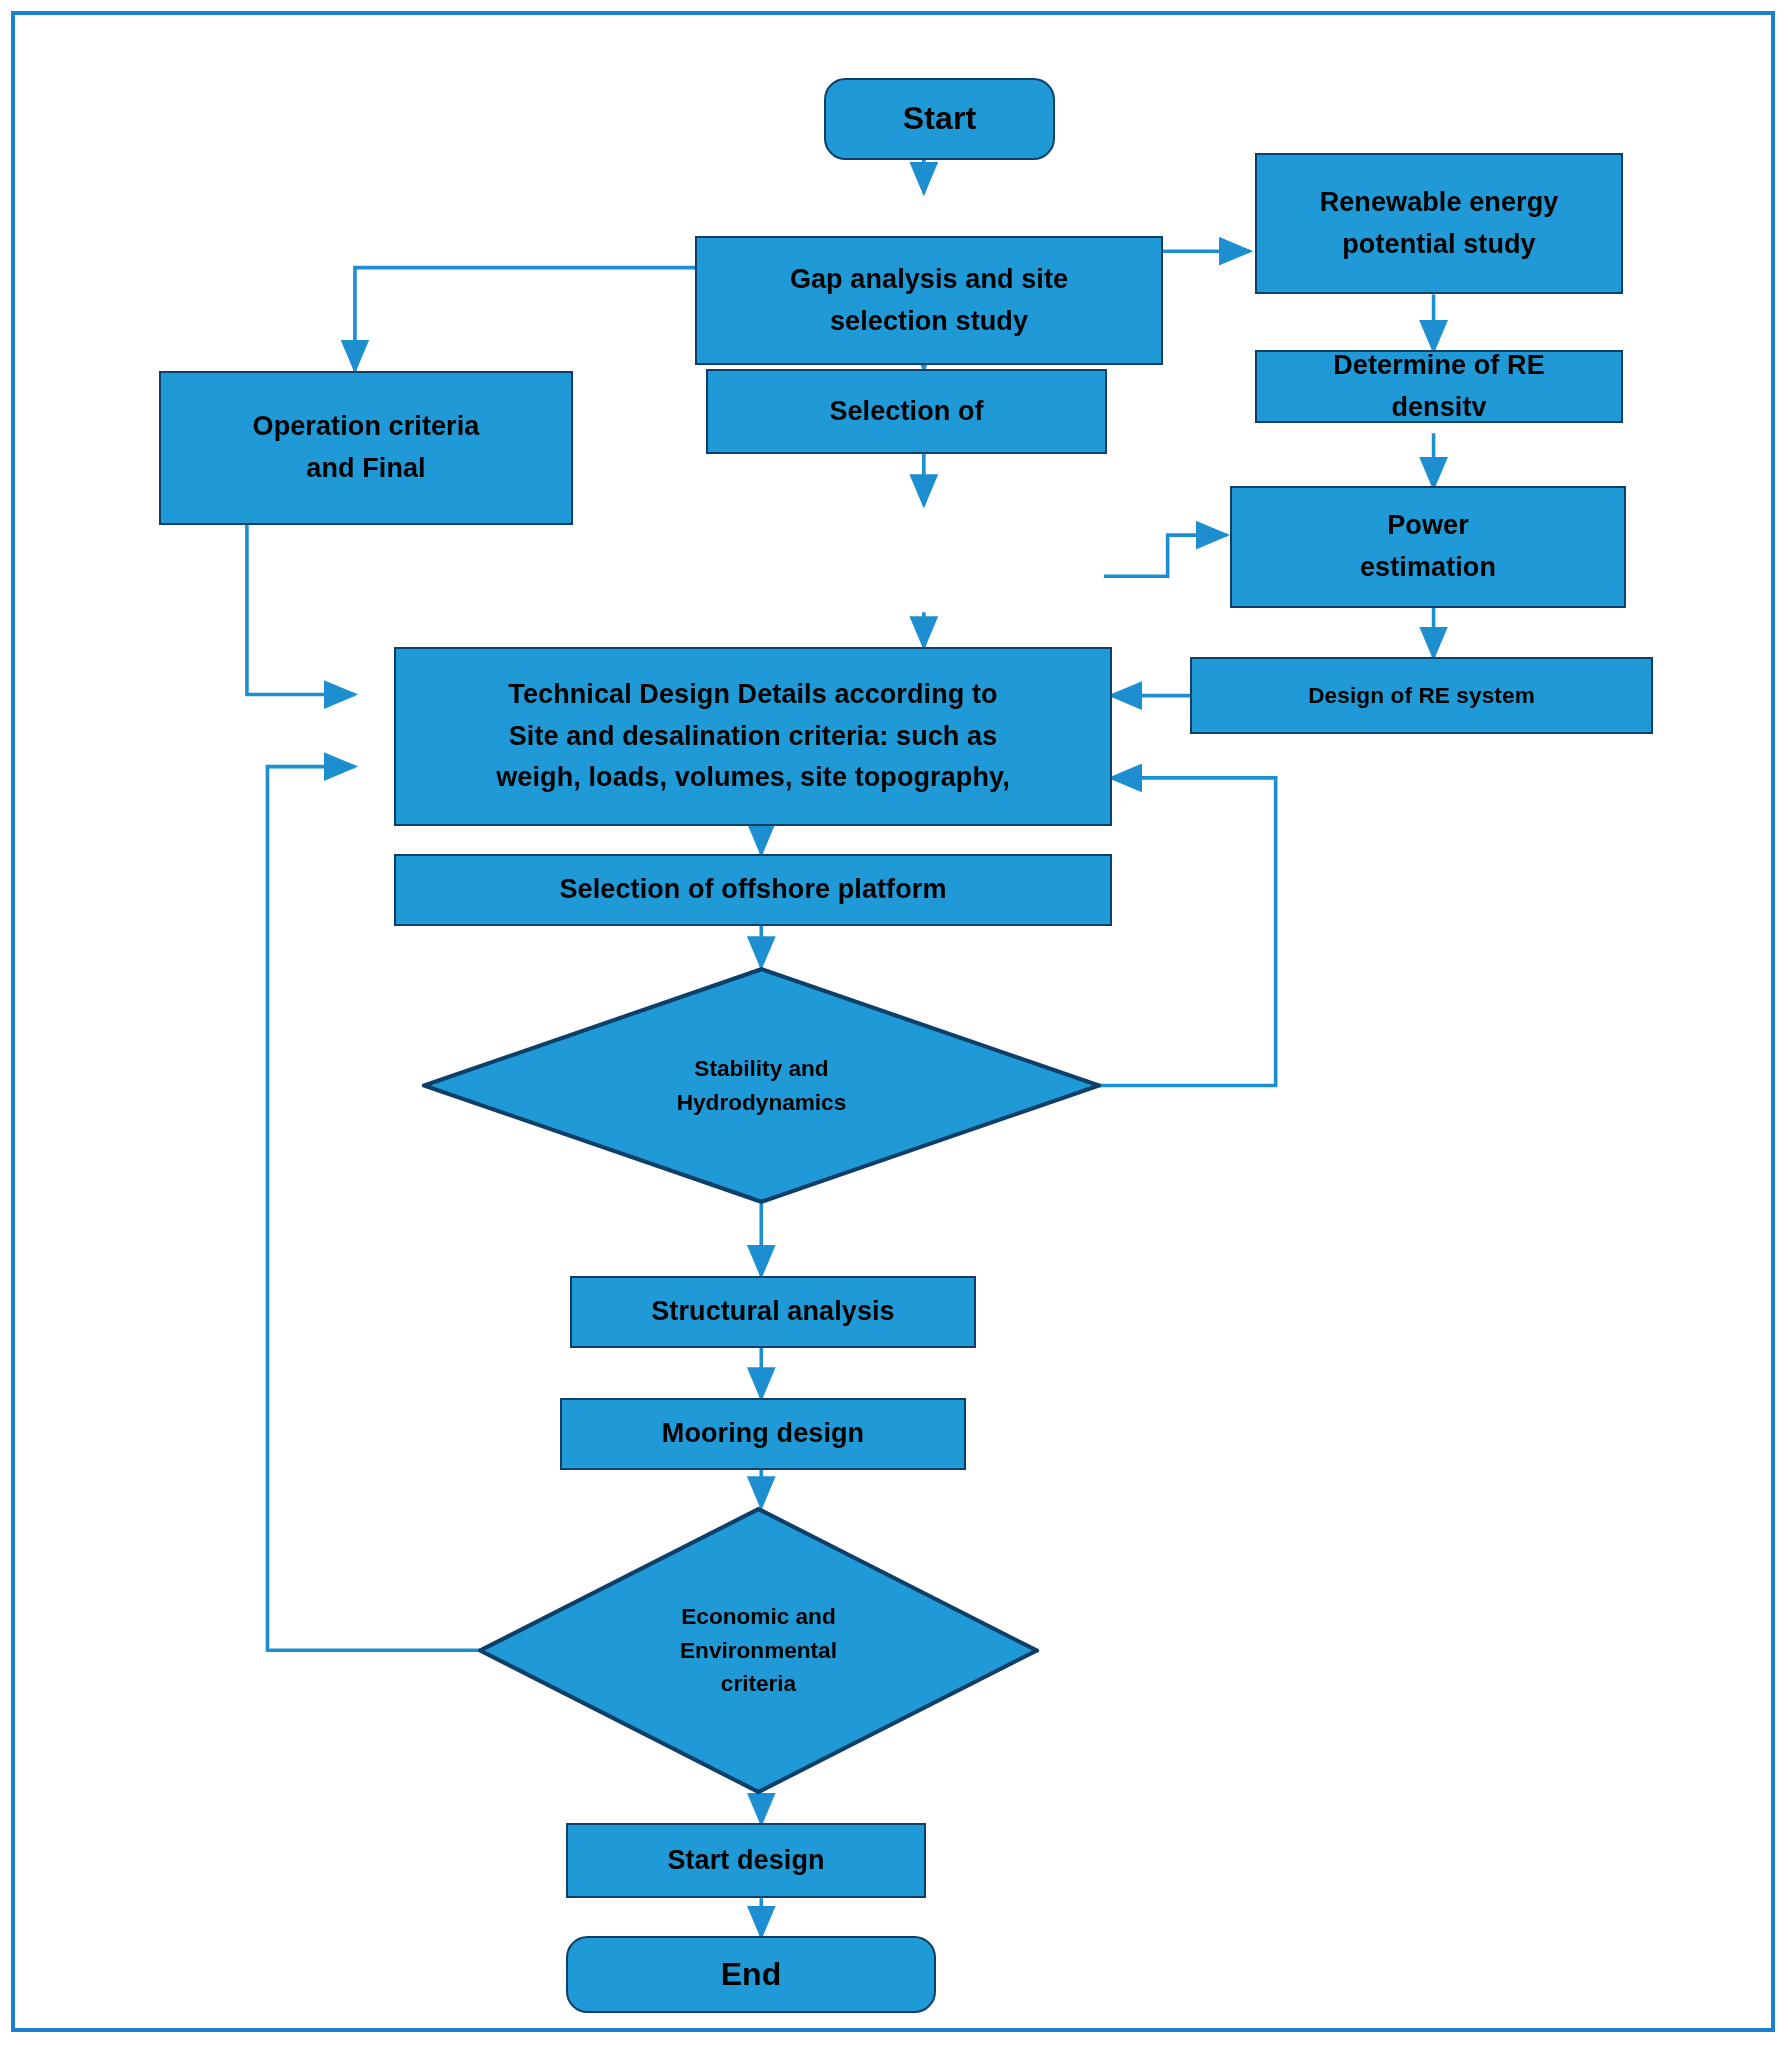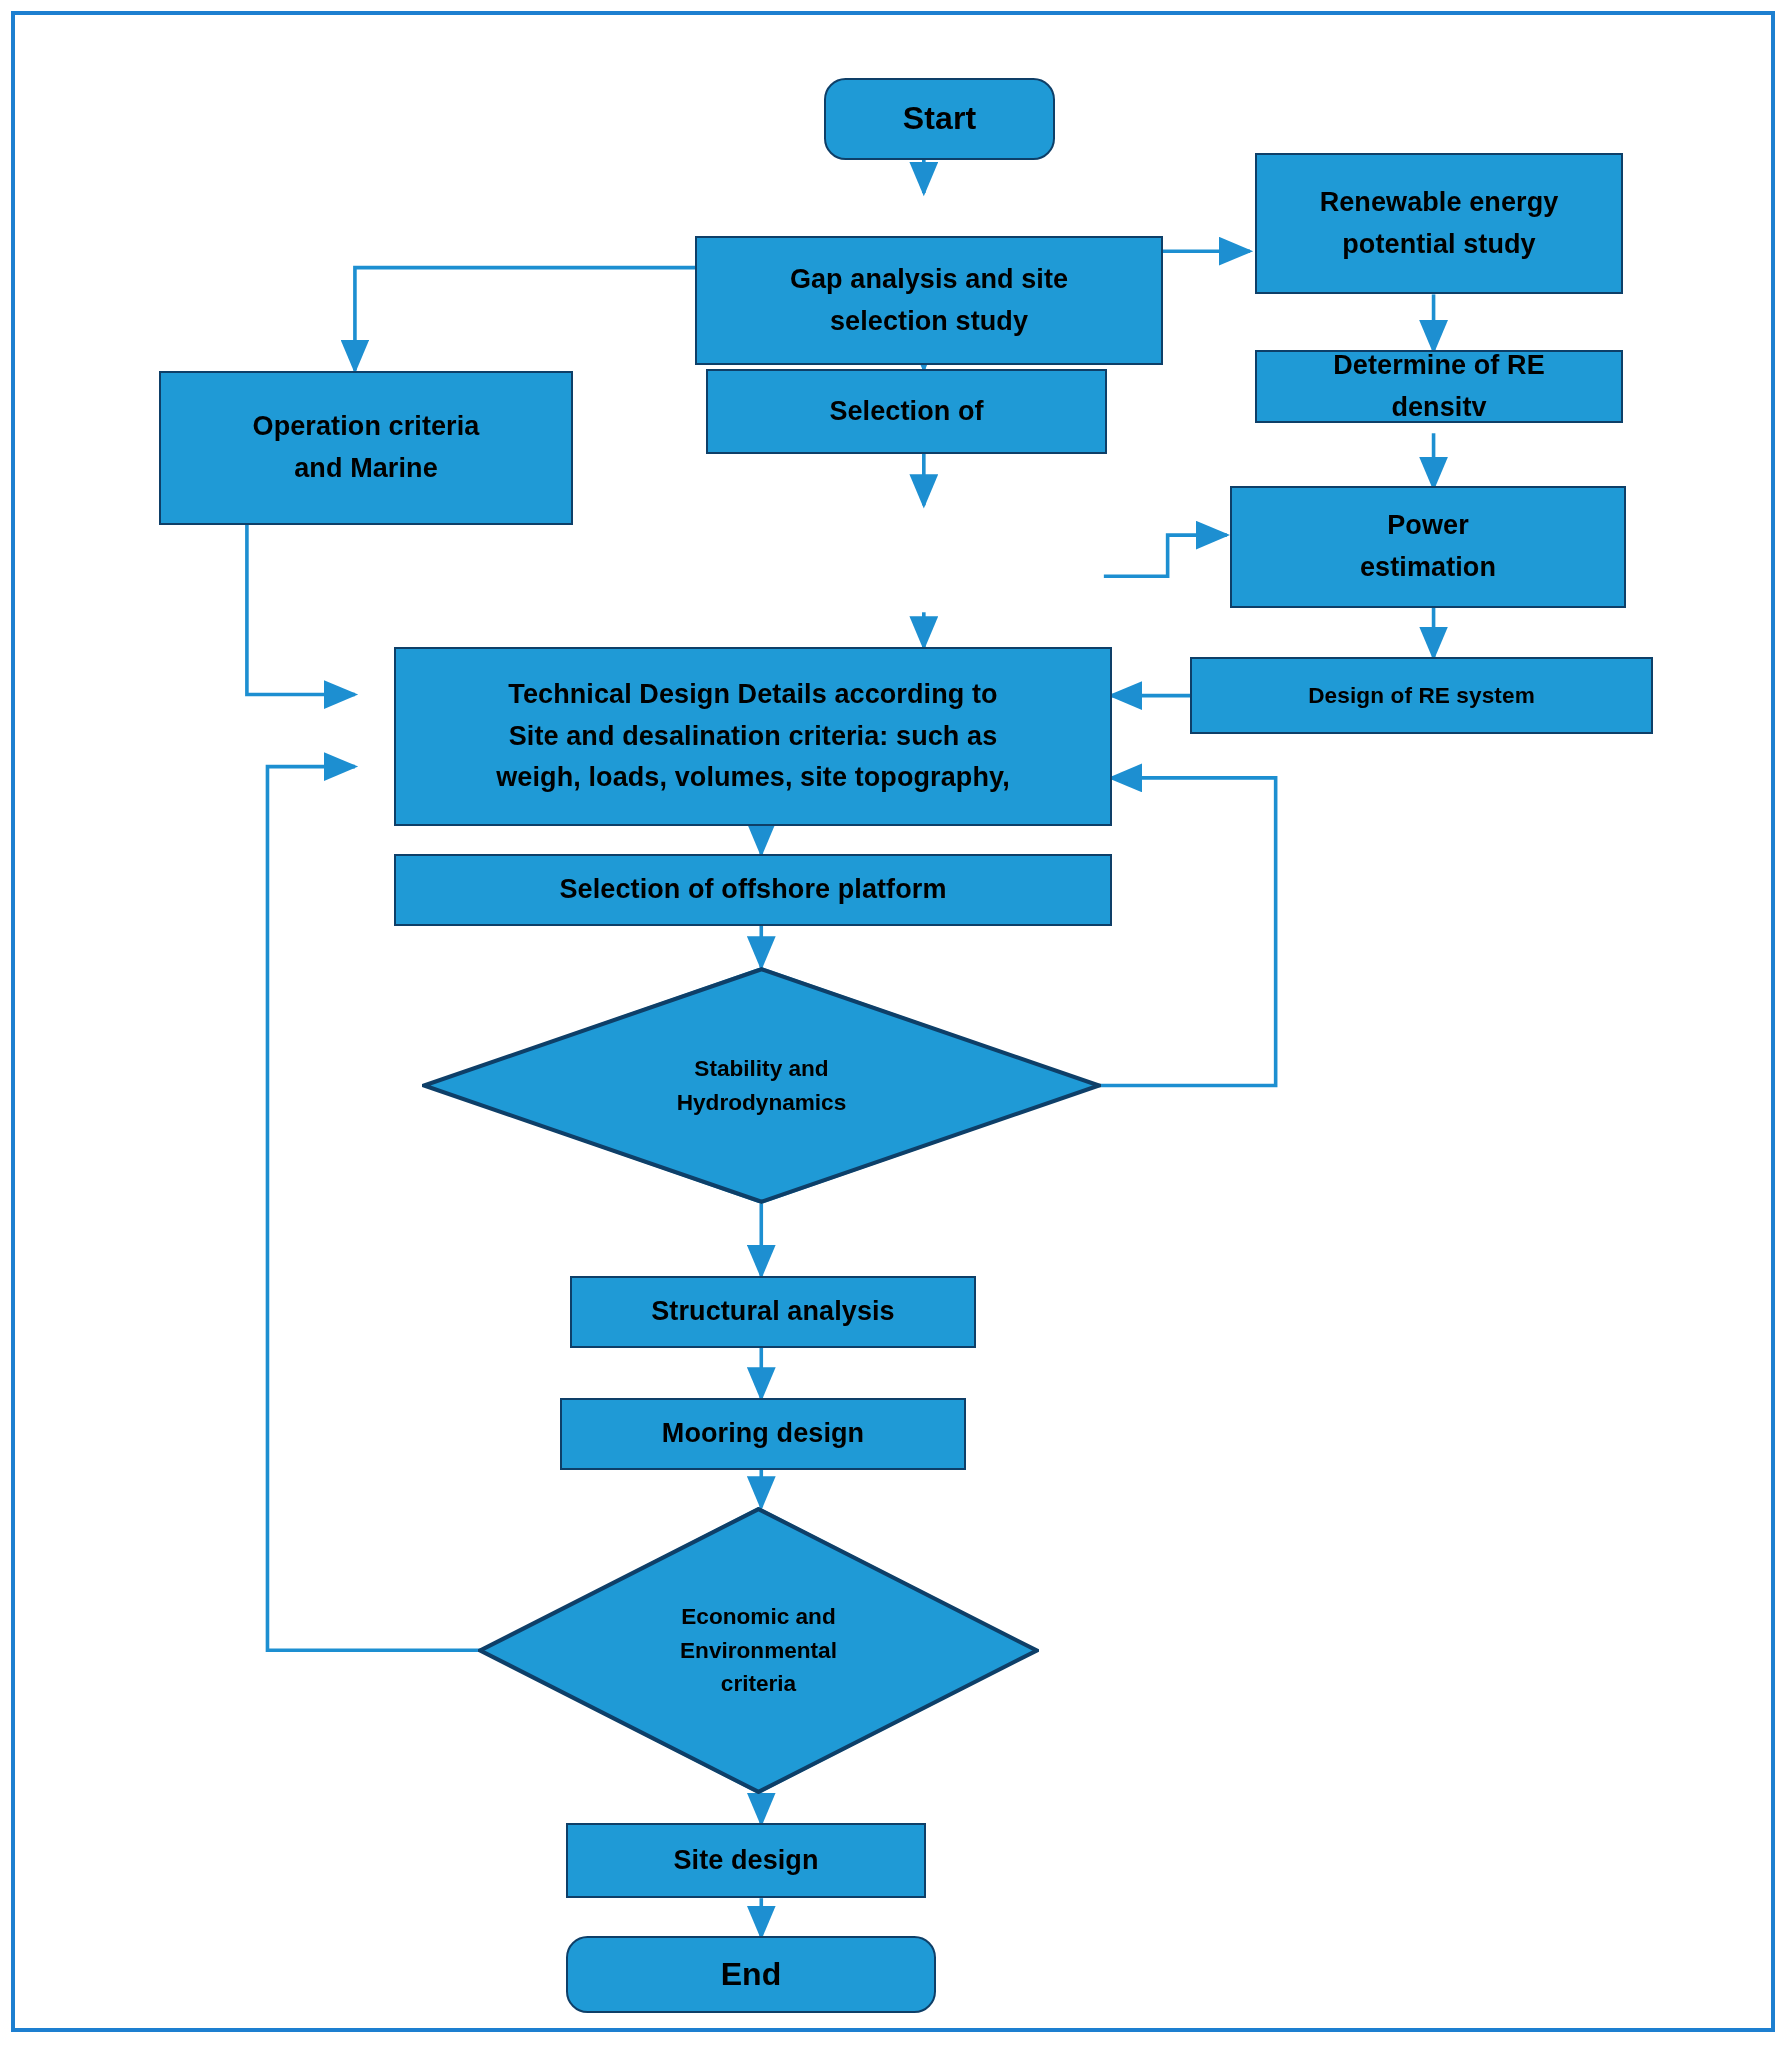--- a/index.html
+++ b/index.html
@@ -135,21 +135,21 @@
 potential study</span>
     </div>
 
     <div class="node process" style="left:1255px;top:350px;width:368px;height:73px;">
       <span class="txt">Determine of RE
 densitv</span>
     </div>
 
     <div class="node process" style="left:159px;top:371px;width:414px;height:154px;">
       <span class="txt">Operation criteria
-and Marine</span>
+and Final</span>
     </div>
 
     <div class="node process" style="left:706px;top:369px;width:401px;height:85px;">
       <span class="txt">Selection of</span>
     </div>
 
 
     <div class="node process" style="left:1230px;top:486px;width:396px;height:122px;">
       <span class="txt">Power
 estimation</span>
@@ -188,21 +188,21 @@
     <div class="diamond" style="left:478px;top:1507px;width:561px;height:287px;">
       <span class="dlabel txt">Economic and
 Environmental
 criteria</span>
     </div>
     <svg class="diamond-outline" style="left:478px;top:1507px;width:561px;height:287px;" viewBox="0 0 1090 558">
       <polygon points="545,4 1086,279 545,554 4,279" fill="none" stroke="#0e3f68" stroke-width="8"></polygon>
     </svg>
 
     <div class="node process" style="left:566px;top:1823px;width:360px;height:75px;">
-      <span class="txt">Site design</span>
+      <span class="txt">Start design</span>
     </div>
 
     <div class="node terminator" style="left:566px;top:1936px;width:370px;height:77px;">
       <span class="txt">End</span>
     </div>
 
   </div>
 </div>
 
 

